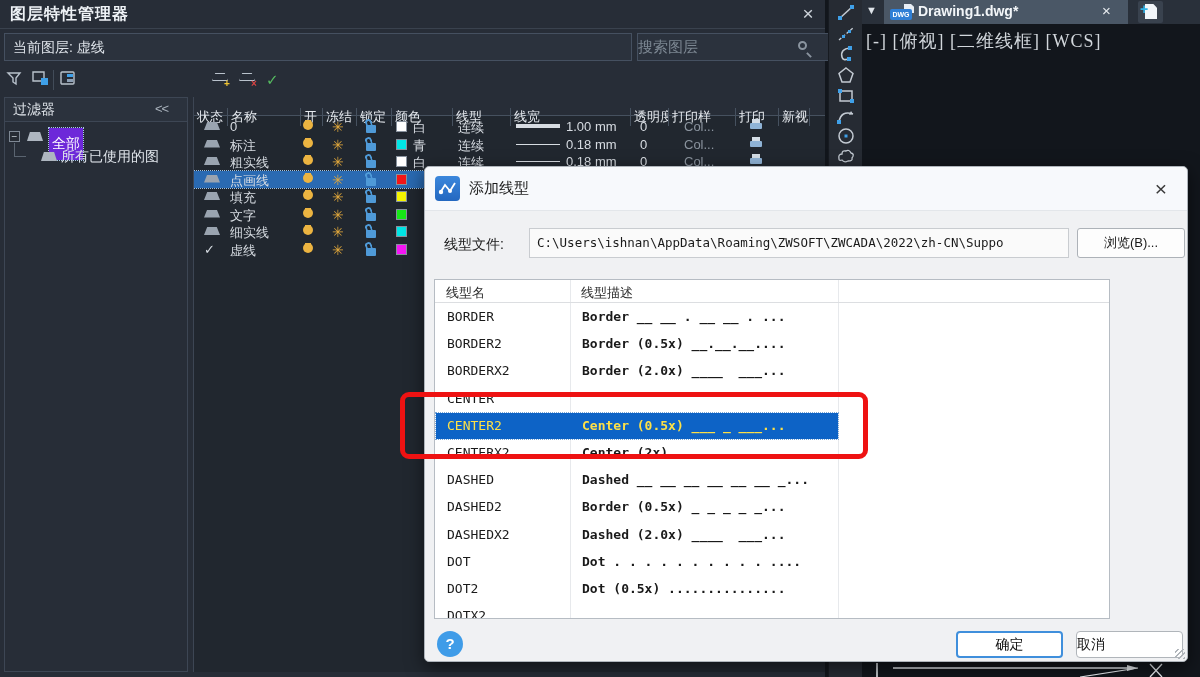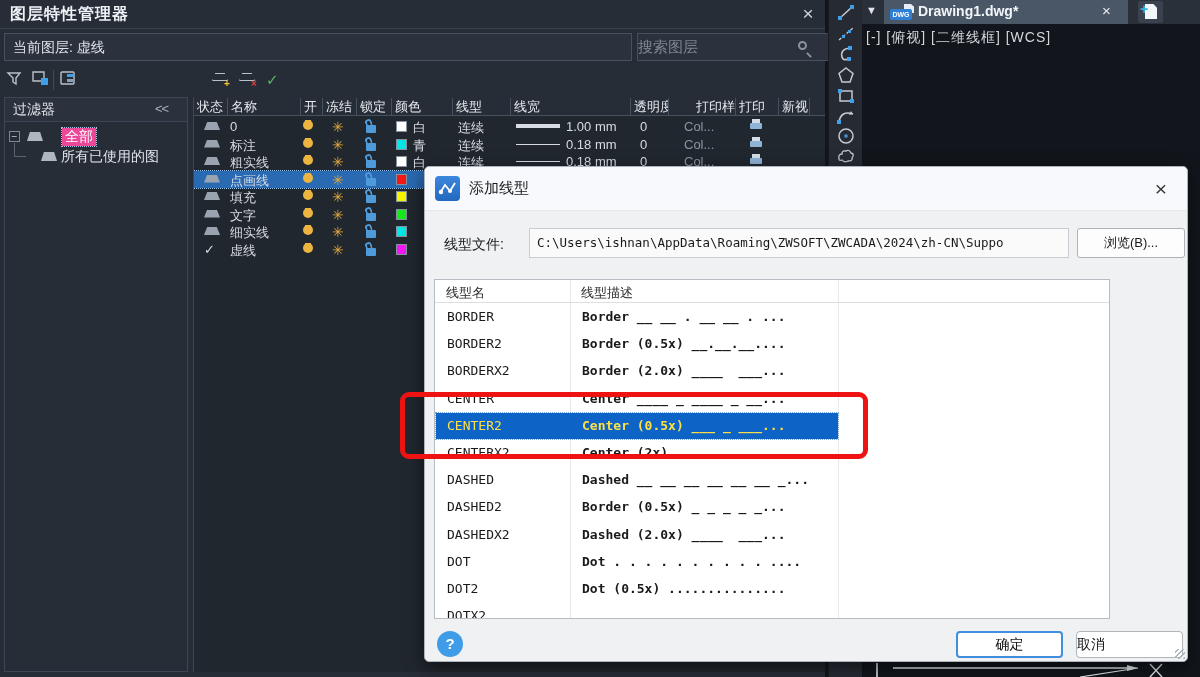--- a/index.html
+++ b/index.html
@@ -21,26 +21,26 @@
   .sep-v{width:1px;height:20px;background:#424c59;}
   .greenchk{color:#55bb60;font-size:15px;font-weight:bold;}
   
   .filters{left:4px;top:97px;width:184px;height:575px;border:1px solid #3d4654;background:#272d37;}
   .filters-hd{left:0;top:0;width:182px;height:24px;background:#2b323d;border-bottom:1px solid #3d4654;}
   .filters-title{left:8px;top:3px;font-size:14px;color:#dfe4ea;}
   .filters-collapse{left:150px;top:3px;font-size:13px;color:#aab3bd;letter-spacing:-1px;cursor:pointer;}
   .expbox{left:4px;top:33px;width:11px;height:11px;background:#262b33;border:1px solid #7e8894;color:#cfd6dd;font-size:10px;line-height:9px;text-align:center;}
   .grpicon{width:16px;height:9px;background:#aeb6c0;clip-path:polygon(18% 0,82% 0,100% 100%,0 100%);}
   .treelbl{font-size:14px;color:#dfe4ea;white-space:nowrap;}
-  .treesel{background:#ec4899;color:#fff;outline:1px dotted #a8c8e8;padding:0 3px;margin-left:13px;}
+  .treesel{background:#6d28d9;color:#fff;outline:1px dotted #a8c8e8;padding:7px 3px;}
   .treeline{background:#5a6470;}
   
   .ltable{left:193px;top:97px;width:632px;height:575px;background:#21272f;border-left:1px solid #3d4654;overflow:hidden;}
   .lt-hd{left:0;top:0;height:19px;width:632px;border-bottom:1px solid #46515f;background:#272d37;}
-  .lt-hd span{position:absolute;top:1px;font-size:13px;color:#e6eaef;border-right:1px solid #46515f;height:18px;padding-left:3px;overflow:hidden;white-space:nowrap;}
+  .lt-hd span{position:absolute;top:11px;font-size:13px;color:#e6eaef;border-right:1px solid #46515f;height:18px;padding-left:3px;overflow:hidden;white-space:nowrap;}
   .lrow{position:absolute;left:0;width:632px;height:17px;}
   .lrow.sel{background:#2a6ab2;outline:1px dotted #9cc3e8;}
   .lrow span{position:absolute;font-size:13px;color:#d7dce2;white-space:nowrap;}
   .c-status{left:10px;top:4px;}
   .curchk{color:#55bb60;font-weight:bold;font-size:13px;top:-3px!important;left:0;}
   .c-name{left:36px;top:1px;}
   .c-on{left:109px;top:2px;}
   .bulb{display:block;width:10px;height:10px;border-radius:50%;background:#ecb441;}
   .bulbbase{display:block;width:6px;height:3px;background:#ecb441;margin:0 0 0 2px;}
   .c-frz{left:138px;top:1px;color:#e0a73c!important;font-size:14px!important;}
@@ -66,21 +66,21 @@
   .tab-dd{left:4px;top:4px;color:#dfe4ea;font-size:11px;cursor:pointer;}
   .tab{left:22px;top:0;width:244px;height:24px;background:#4a5766;}
   .dwgicon{left:6px;top:4px;width:24px;height:16px;}
   .dwg-page{position:absolute;right:0;top:0;width:10px;height:9px;background:#e8eef5;clip-path:polygon(0 0,70% 0,100% 30%,100% 100%,0 100%);}
   .dwg-band{position:absolute;left:0;top:5px;width:22px;height:11px;background:#2f7fd6;border-radius:2px;color:#fff;font-size:7px;font-weight:bold;line-height:11px;text-align:center;}
   .tab-label{left:34px;top:3px;font-size:14px;font-weight:bold;color:#f2f5f8;}
   .tab-close{left:218px;top:2px;font-size:15px;color:#e8ecf0;cursor:pointer;}
   .newtab{left:276px;top:1px;width:25px;height:22px;background:#39424e;border-radius:2px;cursor:pointer;}
   .nt-page{position:absolute;left:7px;top:3px;width:12px;height:15px;background:#f2f6fa;clip-path:polygon(0 0,70% 0,100% 25%,100% 100%,0 100%);}
   .nt-plus{position:absolute;left:2px;top:1px;color:#2fb3e8;font-size:14px;font-weight:bold;line-height:14px;}
-  .vplabel{left:4px;top:29px;font-size:14px;color:#d2d7dc;letter-spacing:1px;}
+  .vplabel{left:4px;top:29px;font-size:18px;color:#d2d7dc;letter-spacing:1px;font-family:Liberation Serif, serif;}
   .drawfrag{left:0;top:660px;width:338px;height:17px;}
   
   .dlg{left:424px;top:166px;width:764px;height:496px;background:#f0f1f3;z-index:30;border-radius:5px;box-shadow:0 5px 18px rgba(0,0,0,.55);border:1px solid #aeb4bb;}
   .dlg-titlebar{left:0;top:0;width:762px;height:44px;background:#f7f9fc;border-radius:5px 5px 0 0;border-bottom:1px solid #e3e6ea;}
   .dlg-icon{left:10px;top:9px;width:25px;height:25px;border-radius:4px;background:linear-gradient(#3b87dc,#2468c0);}
   .dlg-title{left:44px;top:12px;font-size:15px;color:#1a1a1a;}
   .dlg-close{left:722px;top:8px;width:28px;height:28px;color:#3a3a3a;font-size:21px;line-height:28px;text-align:center;cursor:pointer;}
   .file-label{left:19px;top:69px;font-size:14px;color:#1a1a1a;}
   .file-input{left:104px;top:61px;width:540px;height:30px;background:#fafafa;border:1px solid #c9ccd0;font-family:"DejaVu Sans Mono","Liberation Mono",monospace;font-size:12.5px;color:#1a1a1a;line-height:28px;padding-left:7px;white-space:nowrap;overflow:hidden;}
   .browse-btn{left:652px;top:61px;width:108px;height:30px;background:#fdfdfd;border:1px solid #adb2b8;border-radius:3px;font-size:13px;color:#1a1a1a;text-align:center;line-height:28px;cursor:pointer;}
@@ -167,21 +167,21 @@
       <div class="abs lt-hd" id="layer-header">
           <span style="left: 0px; width: 34px;">状态</span>
           <span style="left: 34px; width: 73px;">名称</span>
           <span style="left: 107px; width: 22px;">开</span>
           <span style="left: 129px; width: 34px;">冻结</span>
           <span style="left: 163px; width: 35px;">锁定</span>
           <span style="left: 198px; width: 61px;">颜色</span>
           <span style="left: 259px; width: 58px;">线型</span>
           <span style="left: 317px; width: 120px;">线宽</span>
           <span style="left: 437px; width: 38px;">透明度</span>
-          <span style="left: 475px; width: 67px; text-align: right;">打印样</span>
+          <span style="left: 475px; width: 67px;">打印样</span>
           <span style="left: 542px; width: 43px;">打印</span>
           <span style="left: 585px; width: 31px;">新视</span>
         </div>
       <div id="layer-rows">
           <div class="lrow" style="top: 21px;">
     <span class="c-status">
               <span class="trapicon st-trap" style="display: block;"></span>
             </span>
     <span class="c-name">0</span>
     <span class="c-on">
@@ -447,21 +447,21 @@
             <path d="M5 17 L10 9 L15 15 L20 7" fill="none" stroke="#fff" stroke-width="1.8"></path>
             <circle cx="6" cy="16" r="2.2" fill="#fff"></circle>
             <circle cx="15" cy="15" r="2" fill="#fff"></circle>
           </svg>
       </span>
       <span class="abs dlg-title">添加线型</span>
       <span class="abs dlg-close">×</span>
     </div>
 
     <span class="abs file-label">线型文件:</span>
-    <div class="abs file-input">C:\Users\ishnan\AppData\Roaming\ZWSOFT\ZWCADA\2024\zh-CN\Suppo</div>
+    <div class="abs file-input">C:\Users\ishnan\AppData\Roaming\ZWSOFT\ZWCADA\2022\zh-CN\Suppo</div>
     <div class="abs browse-btn">浏览(B)...</div>
 
     <div class="abs lt-list">
       <span class="lt-col-h" style="left:11px;">线型名</span>
       <span class="lt-col-h" style="left:146px;">线型描述</span>
       <span class="lt-div" style="left:135px;"></span>
       <span class="lt-div" style="left:403px;"></span>
       <span class="lt-hd-line"></span>
       <div id="lt-rows">
           <div class="ltrow" style="top: 24px;">
@@ -471,21 +471,20 @@
           <div class="ltrow" style="top: 51.2px;">
     <span class="nm">BORDER2</span>
     <span class="ds">Border (0.5x) __.__.__....</span>
   </div>
           <div class="ltrow" style="top: 78.4px;">
     <span class="nm">BORDERX2</span>
     <span class="ds">Border (2.0x) ____  ___...</span>
   </div>
           <div class="ltrow" style="top: 105.6px;">
     <span class="nm">CENTER</span>
-    <span class="ds">Center ____ _ ____ _ __...</span>
   </div>
           <div class="ltrow sel" style="top: 132.8px;">
     <span class="nm">CENTER2</span>
     <span class="ds">Center (0.5x) ___ _ ___...</span>
   </div>
           <div class="ltrow" style="top: 160px;">
     <span class="nm">CENTERX2</span>
     <span class="ds">Center (2x)          ...</span>
   </div>
           <div class="ltrow" style="top: 187.2px;">

